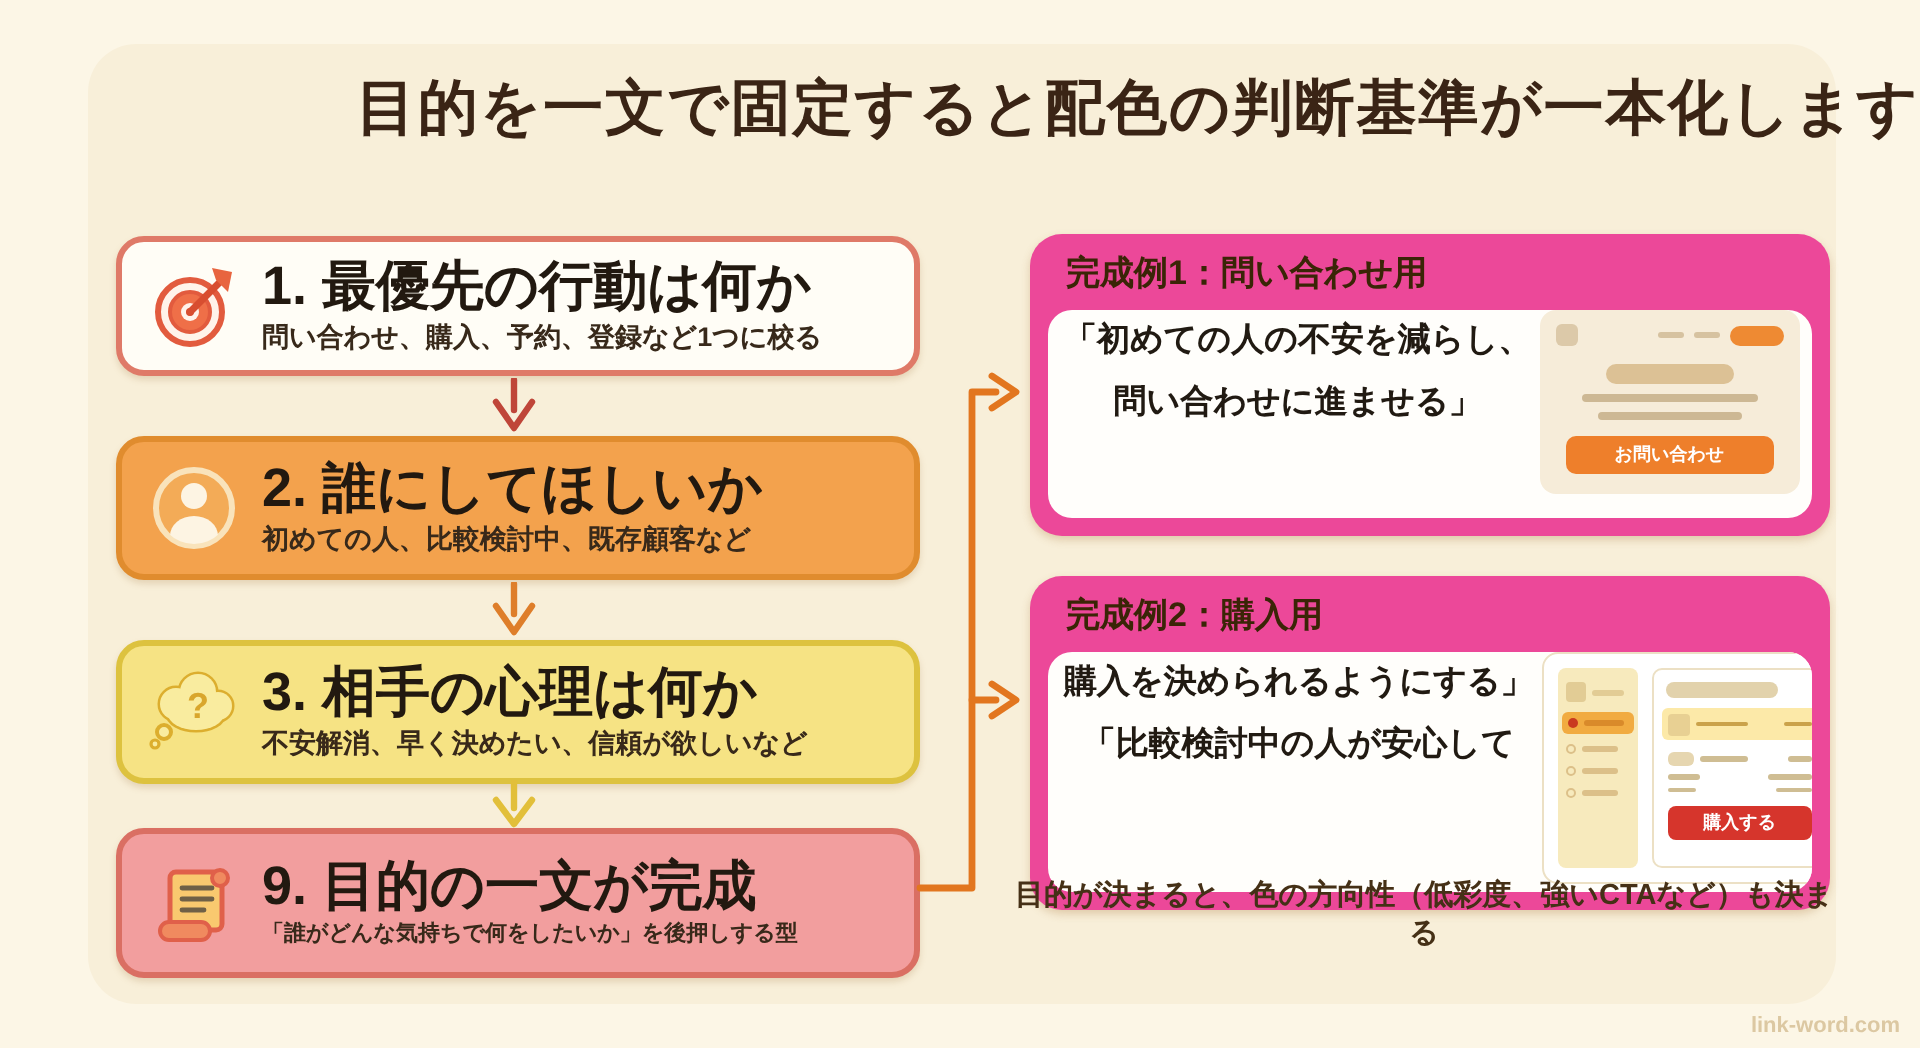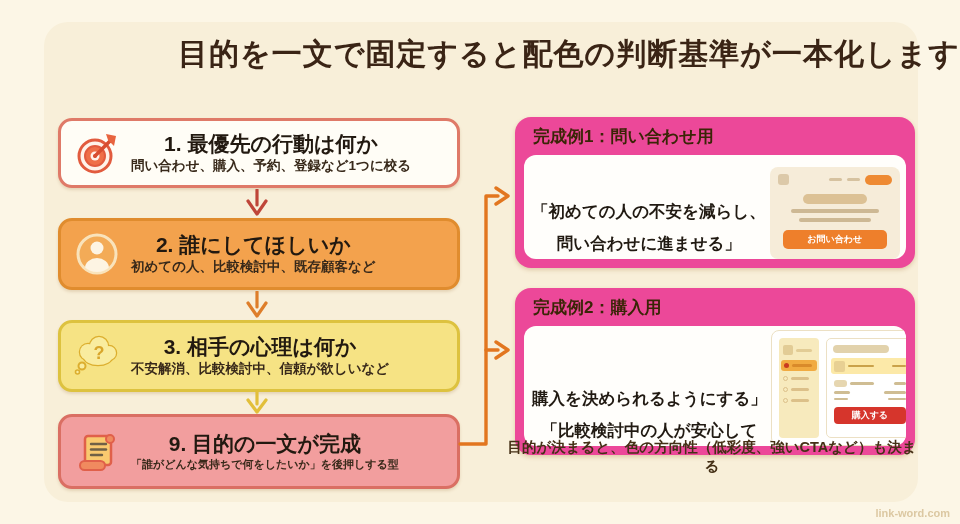--- a/index.html
+++ b/index.html
@@ -17,21 +17,21 @@
     font-size:30px;font-weight:900;color:#3a2415;letter-spacing:1px;
   }
   
   .step{
     position:absolute;left:58px;width:402px;box-sizing:border-box;
     border-radius:14px;border:3px solid;display:flex;align-items:center;
     padding:0 10px 0 12px;gap:10px;
     box-shadow:0 2px 3px rgba(170,130,80,.25);
   }
   .step .txt{display:flex;flex-direction:column;gap:2px;min-width:0;}
-  .step .hd{margin:0;font-size:21px;font-weight:800;color:#221910;line-height:1.15;text-align:center;}
+  .step .hd{margin:0;font-size:27px;font-weight:800;color:#221910;line-height:1.15;}
   .step .sub{margin:0;font-size:13.5px;font-weight:700;color:#38291a;line-height:1.2;white-space:nowrap;}
   #step1{top:118px;height:70px;background:#fffdf6;border-color:#df7a68;}
   #step2{top:218px;height:72px;background:#f3a24d;border-color:#e08c2e;}
   #step3{top:320px;height:72px;background:#f6e384;border-color:#ddc23f;}
   #step4{top:414px;height:75px;background:#f29e9e;border-color:#da6f63;}
   #step4 .sub{font-size:11px;}
   .step-icon{flex:0 0 48px;width:48px;height:48px;}
   
   .varrow{position:absolute;left:242px;width:30px;height:28px;}
   #va1{top:189px;} #va2{top:291px;} #va3{top:390px;}
@@ -44,21 +44,21 @@
   }
   #panel1{top:117px;height:151px;}
   #panel2{top:288px;height:167px;}
   .panel .hdr{
     height:38px;display:flex;align-items:center;padding:0 18px;
     font-size:17px;font-weight:800;color:#3a2506;
   }
   .panel .pbody{
     position:absolute;left:9px;right:9px;top:38px;bottom:9px;
     background:#fffefb;border-radius:12px;
-    display:flex;align-items:flex-end;overflow:hidden;
+    display:flex;align-items:flex-start;overflow:hidden;
   }
   .quote{
     flex:1;text-align:center;font-size:16.5px;font-weight:800;color:#211a12;
     line-height:1.9;padding:0 4px 0 8px;white-space:nowrap;
   }
   
   .mock1{
     flex:0 0 130px;width:130px;height:92px;margin-right:26px;
     background:#f6ecd9;border-radius:8px;box-sizing:border-box;padding:7px 8px;
   }
@@ -188,21 +188,21 @@
       <circle cx="26" cy="14" r="9"></circle>
       <circle cx="36" cy="21" r="7"></circle>
       <ellipse cx="25" cy="25" rx="14" ry="8"></ellipse>
     </g>
     <text x="26" y="27" font-size="18" font-weight="bold" fill="#d9a62c" text-anchor="middle" font-family="Liberation Sans, sans-serif">?</text>
     <circle cx="9" cy="34" r="3.5" fill="#f9ec9f" stroke="#dcae2e" stroke-width="2"></circle>
     <circle cx="4.5" cy="40" r="2" fill="#f9ec9f" stroke="#dcae2e" stroke-width="1.6"></circle>
   </svg>
   <div class="txt">
     <div class="hd">3. 相手の心理は何か</div>
-    <div class="sub">不安解消、比較検討中、信頼が欲しいなど</div>
+    <div class="sub">不安解消、早く決めたい、信頼が欲しいなど</div>
   </div>
 </div>
 
 <svg class="varrow" id="va3" viewBox="0 0 30 28">
   <path d="M15 1 V14" stroke="#e2bf3a" stroke-width="3.2" stroke-linecap="round" fill="none"></path>
   <path d="M6 10 L15 22 L24 10" stroke="#e2bf3a" stroke-width="3.2" stroke-linecap="round" stroke-linejoin="round" fill="none"></path>
 </svg>
 
 <div class="step" id="step4">
   <svg class="step-icon" viewBox="0 0 48 48">

